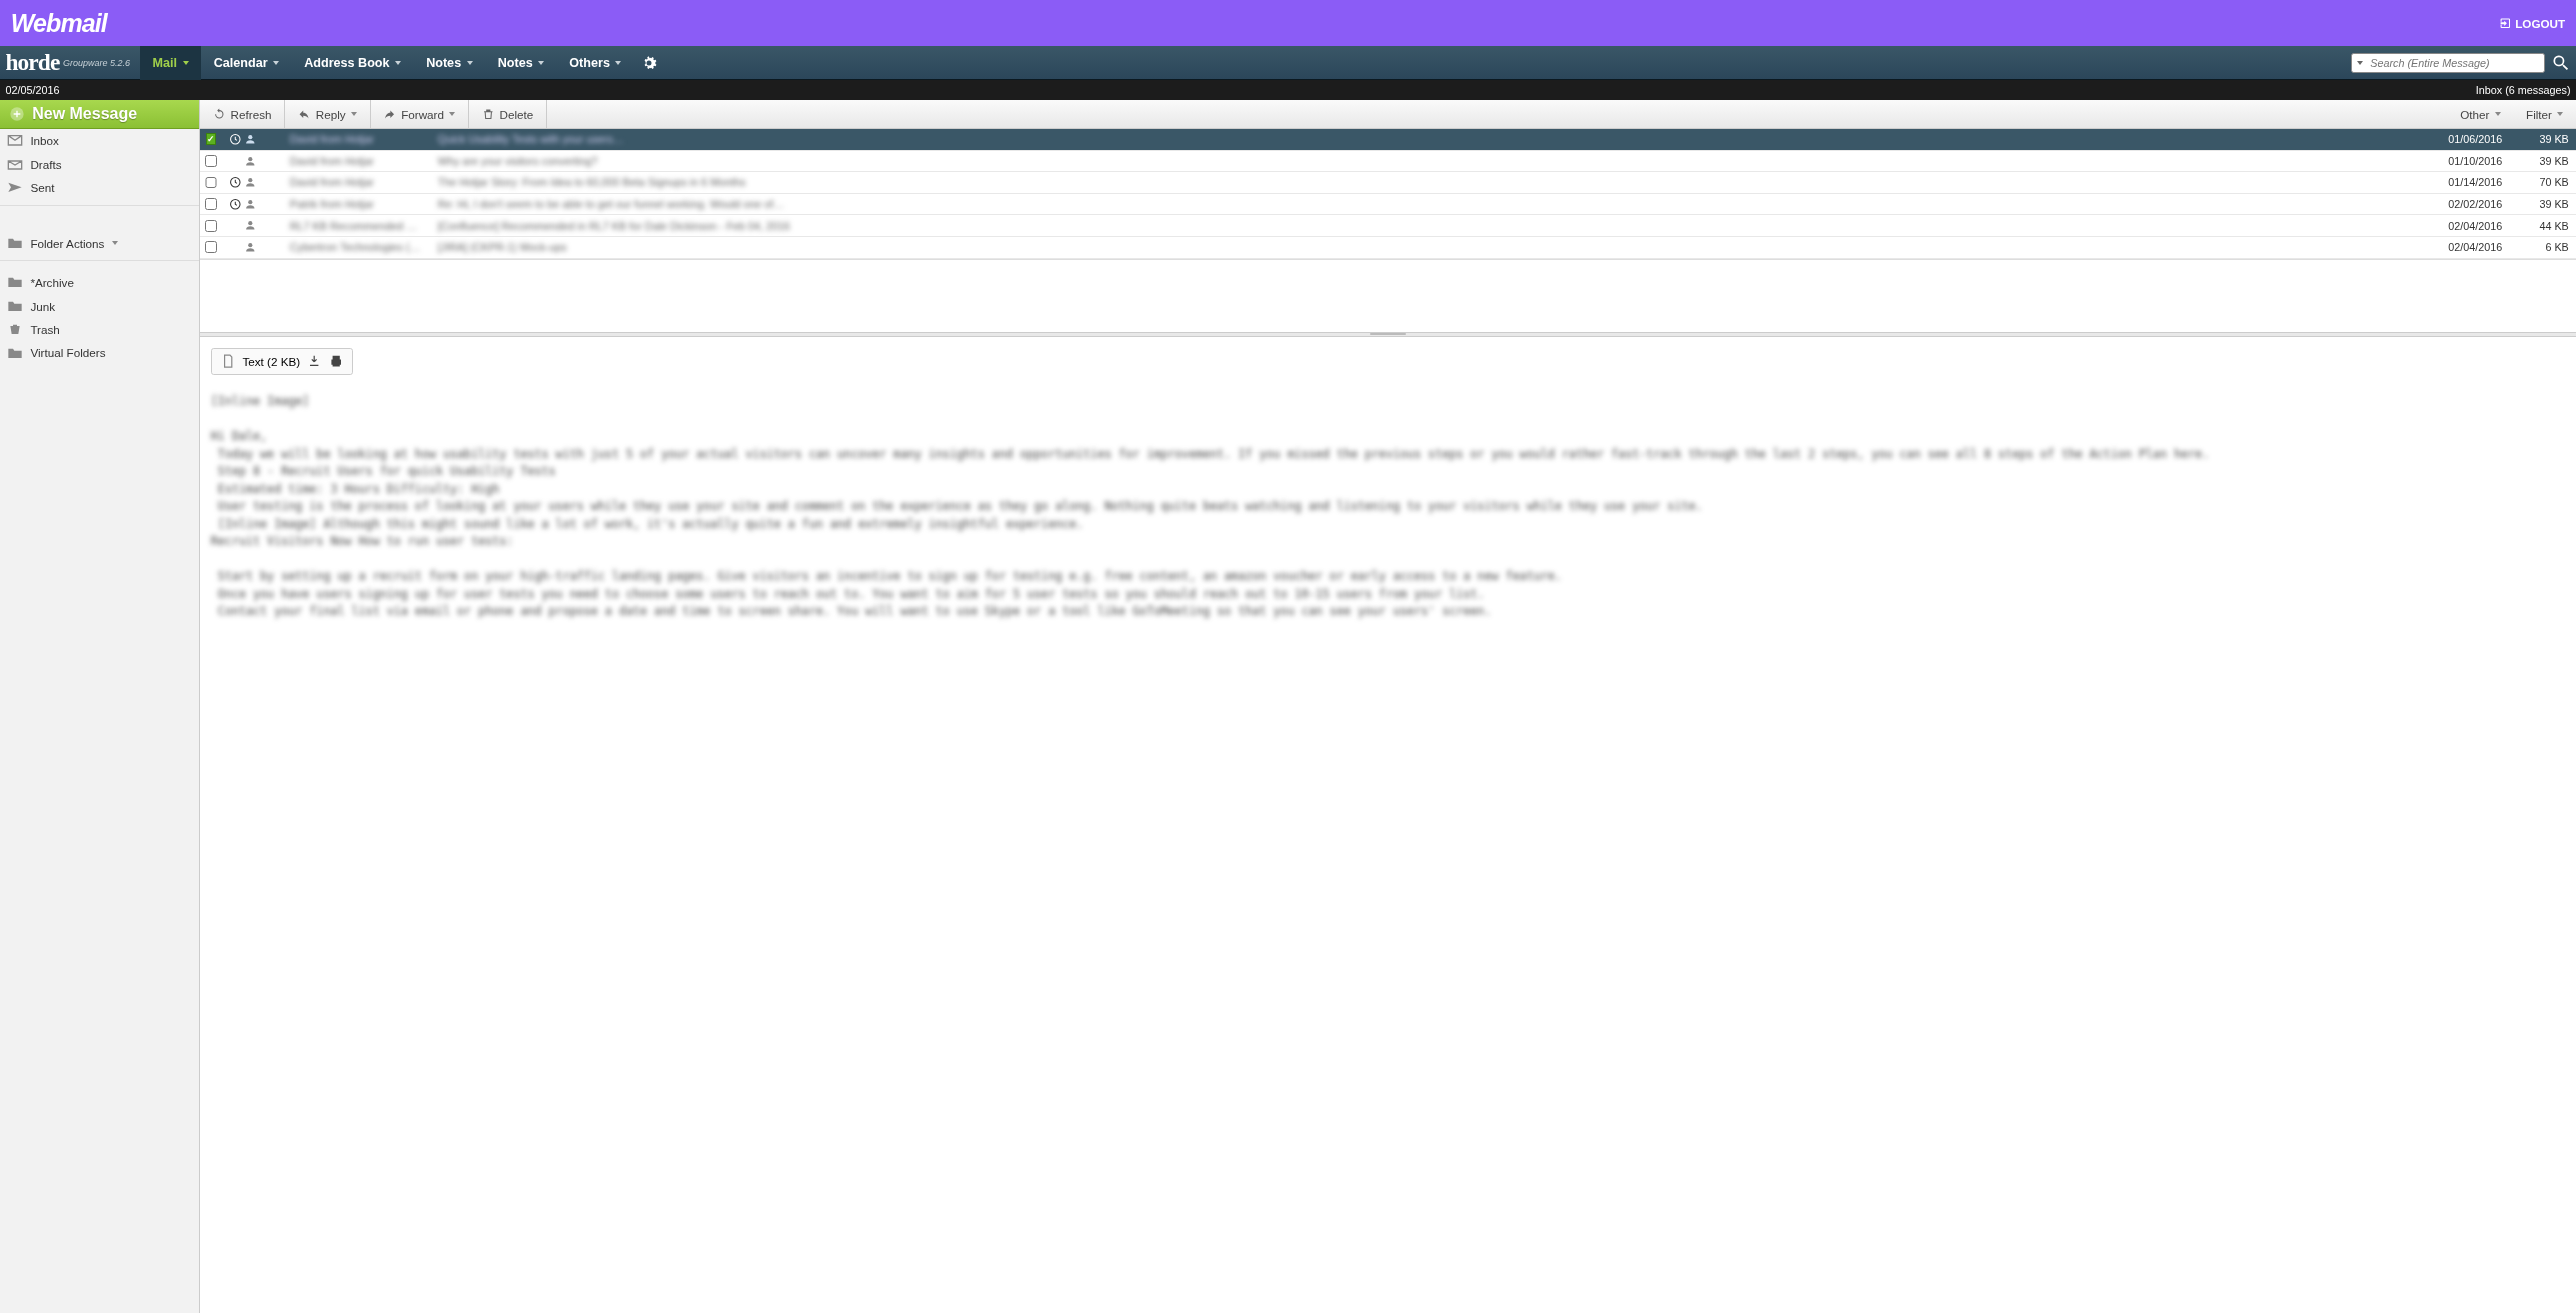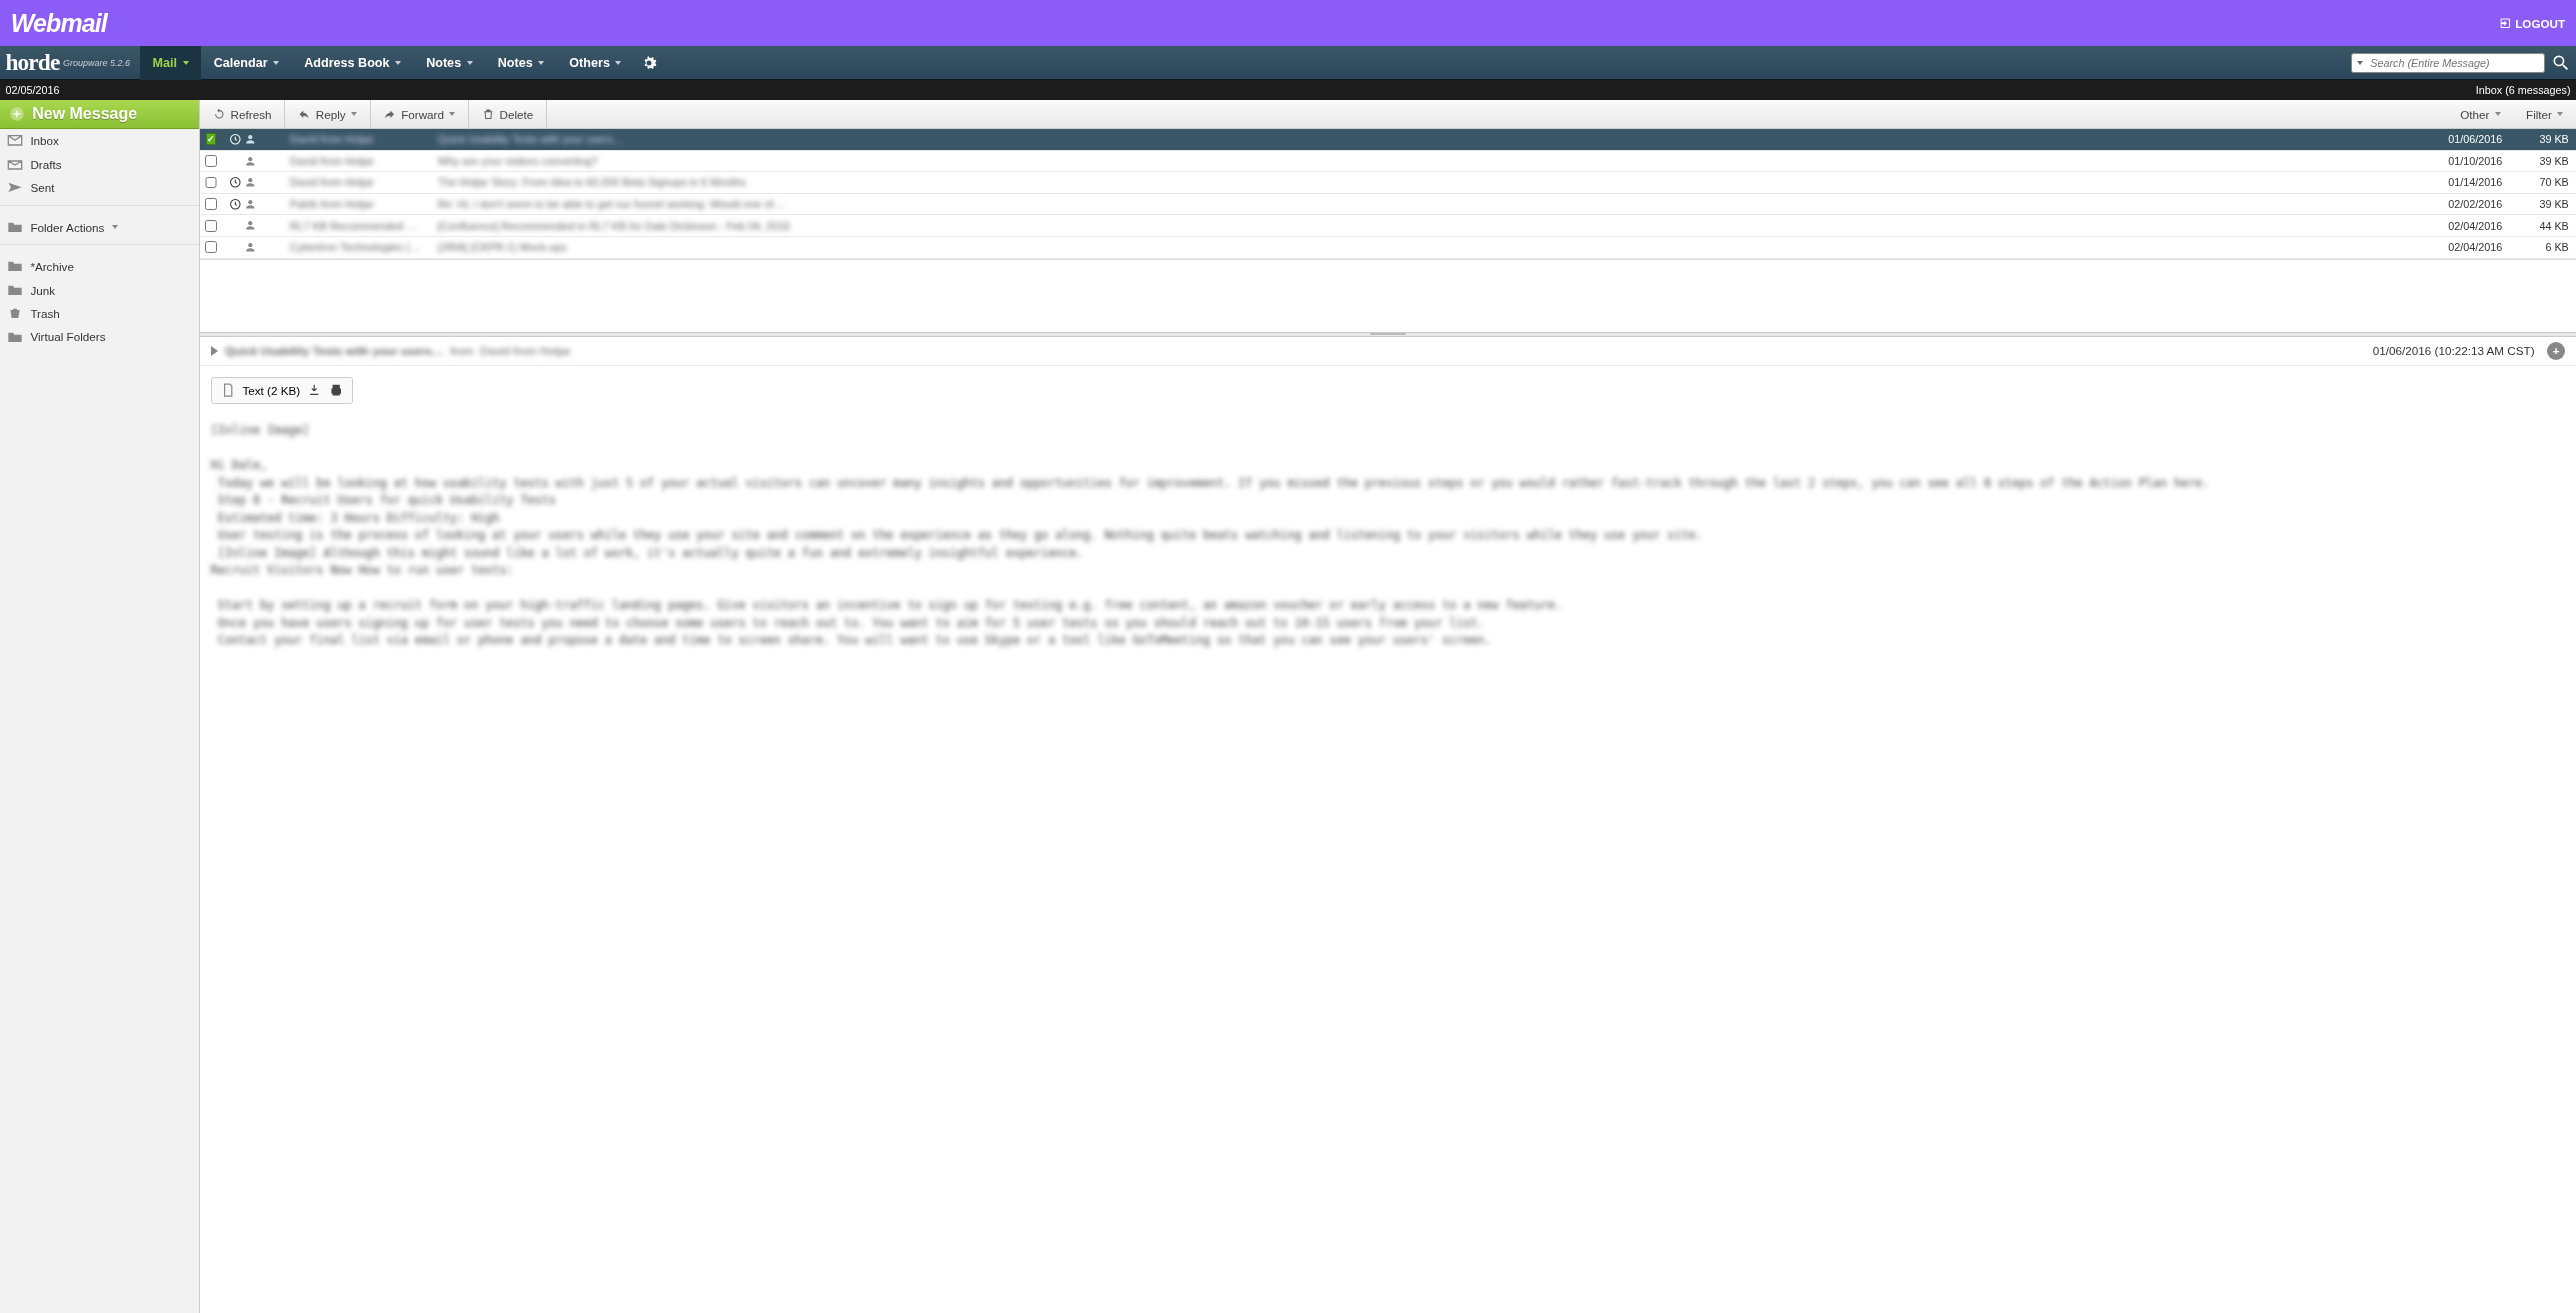--- a/index.html
+++ b/index.html
@@ -33,21 +33,21 @@
 
 .main { display: flex; height: calc(100vh - 100px); }
 
 
 .sidebar { width: 200px; background: #f2f2f2; border-right: 0.9px solid #ccc; display: flex; flex-direction: column; }
 .new-msg { background: linear-gradient(#a8d84e, #8bc034); color: #fff; font-size: 16px; font-weight: bold; height: 29px; display: flex; align-items: center; padding: 0 9px; gap: 7.2px; cursor: pointer; text-shadow: 0 0.9px 0.9px rgba(0,0,0,0.3); border-bottom: 0.9px solid #6fa020; }
 .new-msg svg { width: 16px; height: 16px; }
 .sb-item { height: 23.4px; display: flex; align-items: center; padding: 0 7.2px; gap: 7.2px; cursor: pointer; color: #333; }
 .sb-item svg { width: 16px; height: 12.6px; fill: #888; }
 .sb-sep { height: 10.8px; border-top: 0.9px solid #ddd; margin-top: 5.4px; }
-.folder-actions { display: flex; align-items: center; gap: 7.2px; padding: 0 7.2px; height: 23.4px; color: #333; cursor: pointer; }
+.folder-actions { display: flex; align-items: center; gap: 7.2px; padding: 0 7.2px; height: 23.4px; color: #333; cursor: pointer; margin-top: 16px; }
 .folder-actions .caret { width: 0; height: 0; border-left: 3.6px solid transparent; border-right: 3.6px solid transparent; border-top: 4.5px solid #888; }
 
 
 .content { flex: 1; display: flex; flex-direction: column; background: #fff; overflow: hidden; }
 
 
 .toolbar { height: 29px; background: linear-gradient(#fafafa, #e8e8e8); border-bottom: 0.9px solid #ccc; display: flex; align-items: stretch; }
 .tb-btn { display: flex; align-items: center; gap: 5.4px; padding: 0 12.6px; border-right: 0.9px solid #ccc; cursor: pointer; color: #444; font-size: 11.7px; }
 .tb-btn svg { width: 12.6px; height: 12.6px; fill: #666; }
 .tb-btn .caret { width: 0; height: 0; border-left: 3.6px solid transparent; border-right: 3.6px solid transparent; border-top: 4.5px solid #888; }
@@ -397,28 +397,20 @@
           </div>
           <div class="td td-arrow"></div>
           <div class="td td-date">02/04/2016</div>
           <div class="td td-size">6 KB</div>
         </div>
       </div>
 
     <div class="splitter"></div>
 
     <div class="preview">
-      <div class="pv-head">
-        <span class="play"></span>
-        <span class="pv-head-text">
-          <span class="blur"><b>Quick Usability Tests with your users…</b> &nbsp;<span>from</span>&nbsp; <span>David from Hotjar</span></span>
-        </span>
-        <span class="pv-head-date">01/06/2016 (10:22:13 AM CST)</span>
-        <span class="pv-head-plus">+</span>
-      </div>
       <div class="pv-attach">
         <svg viewBox="0 0 24 24">
             <path d="M6 2h9l3 3v17H6z" fill="none" stroke="#888" stroke-width="2"></path>
           </svg>
         <span>Text (2 KB)</span>
         <svg viewBox="0 0 24 24">
             <path d="M12 3v10m0 0l-4-4m4 4l4-4M5 19h14" stroke="#444" stroke-width="2" fill="none"></path>
           </svg>
         <svg viewBox="0 0 24 24">
             <path d="M6 9V3h12v6M6 18h12v3H6zM4 9h16v9H4z" fill="#444"></path>

